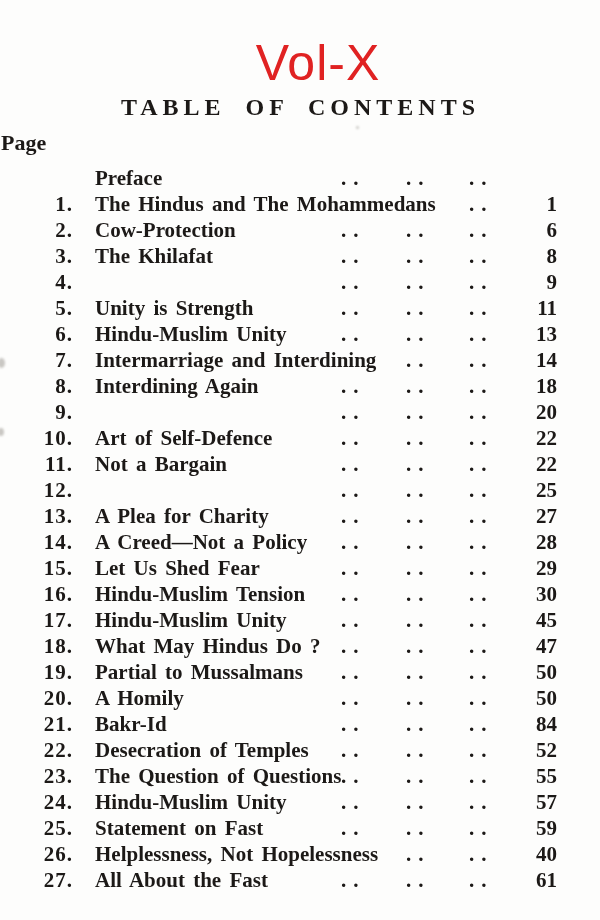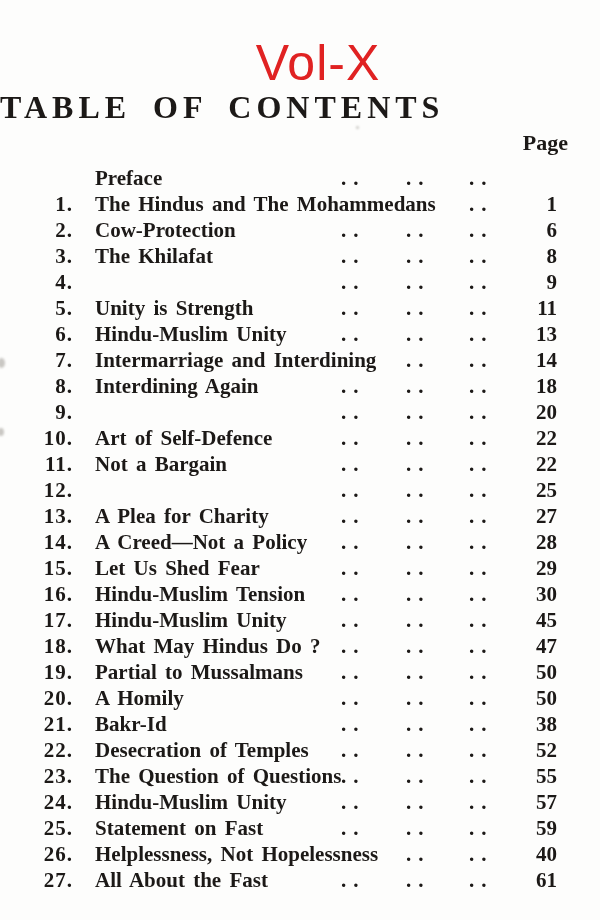--- a/index.html
+++ b/index.html
@@ -20,27 +20,27 @@
     text-align: center;
     font-family: "Liberation Sans", sans-serif;
     font-weight: 400;
     font-size: 50px; line-height: 1.1;
     letter-spacing: 1px;
     color: #e02222;
     transform: translateX(18px);
   }
   .heading {
     position: absolute; top: 93px; left: 0; width: 480px;
+    text-align: right;
+    font-size: 24px; line-height: 28px;
+    letter-spacing: 5px; word-spacing: 9px;
+  }
+  .pagecol {
+    position: absolute; top: 130px; left: 1px; width: 557px;
     text-align: left;
-    font-size: 32px; line-height: 28px;
-    letter-spacing: 5px; word-spacing: 9px;
-  }
-  .pagecol {
-    position: absolute; top: 130px; left: 11px; width: 557px;
-    text-align: right;
     font-size: 22px; line-height: 26px;
   }
   .toc { position: absolute; top: 165px; left: 0; width: 600px; }
 
   .row { position: relative; height: 26px; line-height: 26px; font-size: 21px; }
   .row.preface { }
 
   .num   { position: absolute; left: 0; top: 0; width: 73px; text-align: right; letter-spacing: 1px; }
   .title { position: absolute; left: 95px; top: 0; white-space: nowrap; word-spacing: 3px; }
   .dots  { position: absolute; top: 0; letter-spacing: 7px; }
@@ -222,21 +222,21 @@
         <span class="dots d2">..</span>
         <span class="dots d3">..</span>
         <span class="pg">50</span>
       </div>
       <div class="row">
         <span class="num">21.</span>
         <span class="title">Bakr-Id</span>
         <span class="dots d1">..</span>
         <span class="dots d2">..</span>
         <span class="dots d3">..</span>
-        <span class="pg">38</span>
+        <span class="pg">84</span>
       </div>
       <div class="row">
         <span class="num">22.</span>
         <span class="title">Desecration of Temples</span>
         <span class="dots d1">..</span>
         <span class="dots d2">..</span>
         <span class="dots d3">..</span>
         <span class="pg">52</span>
       </div>
       <div class="row">

